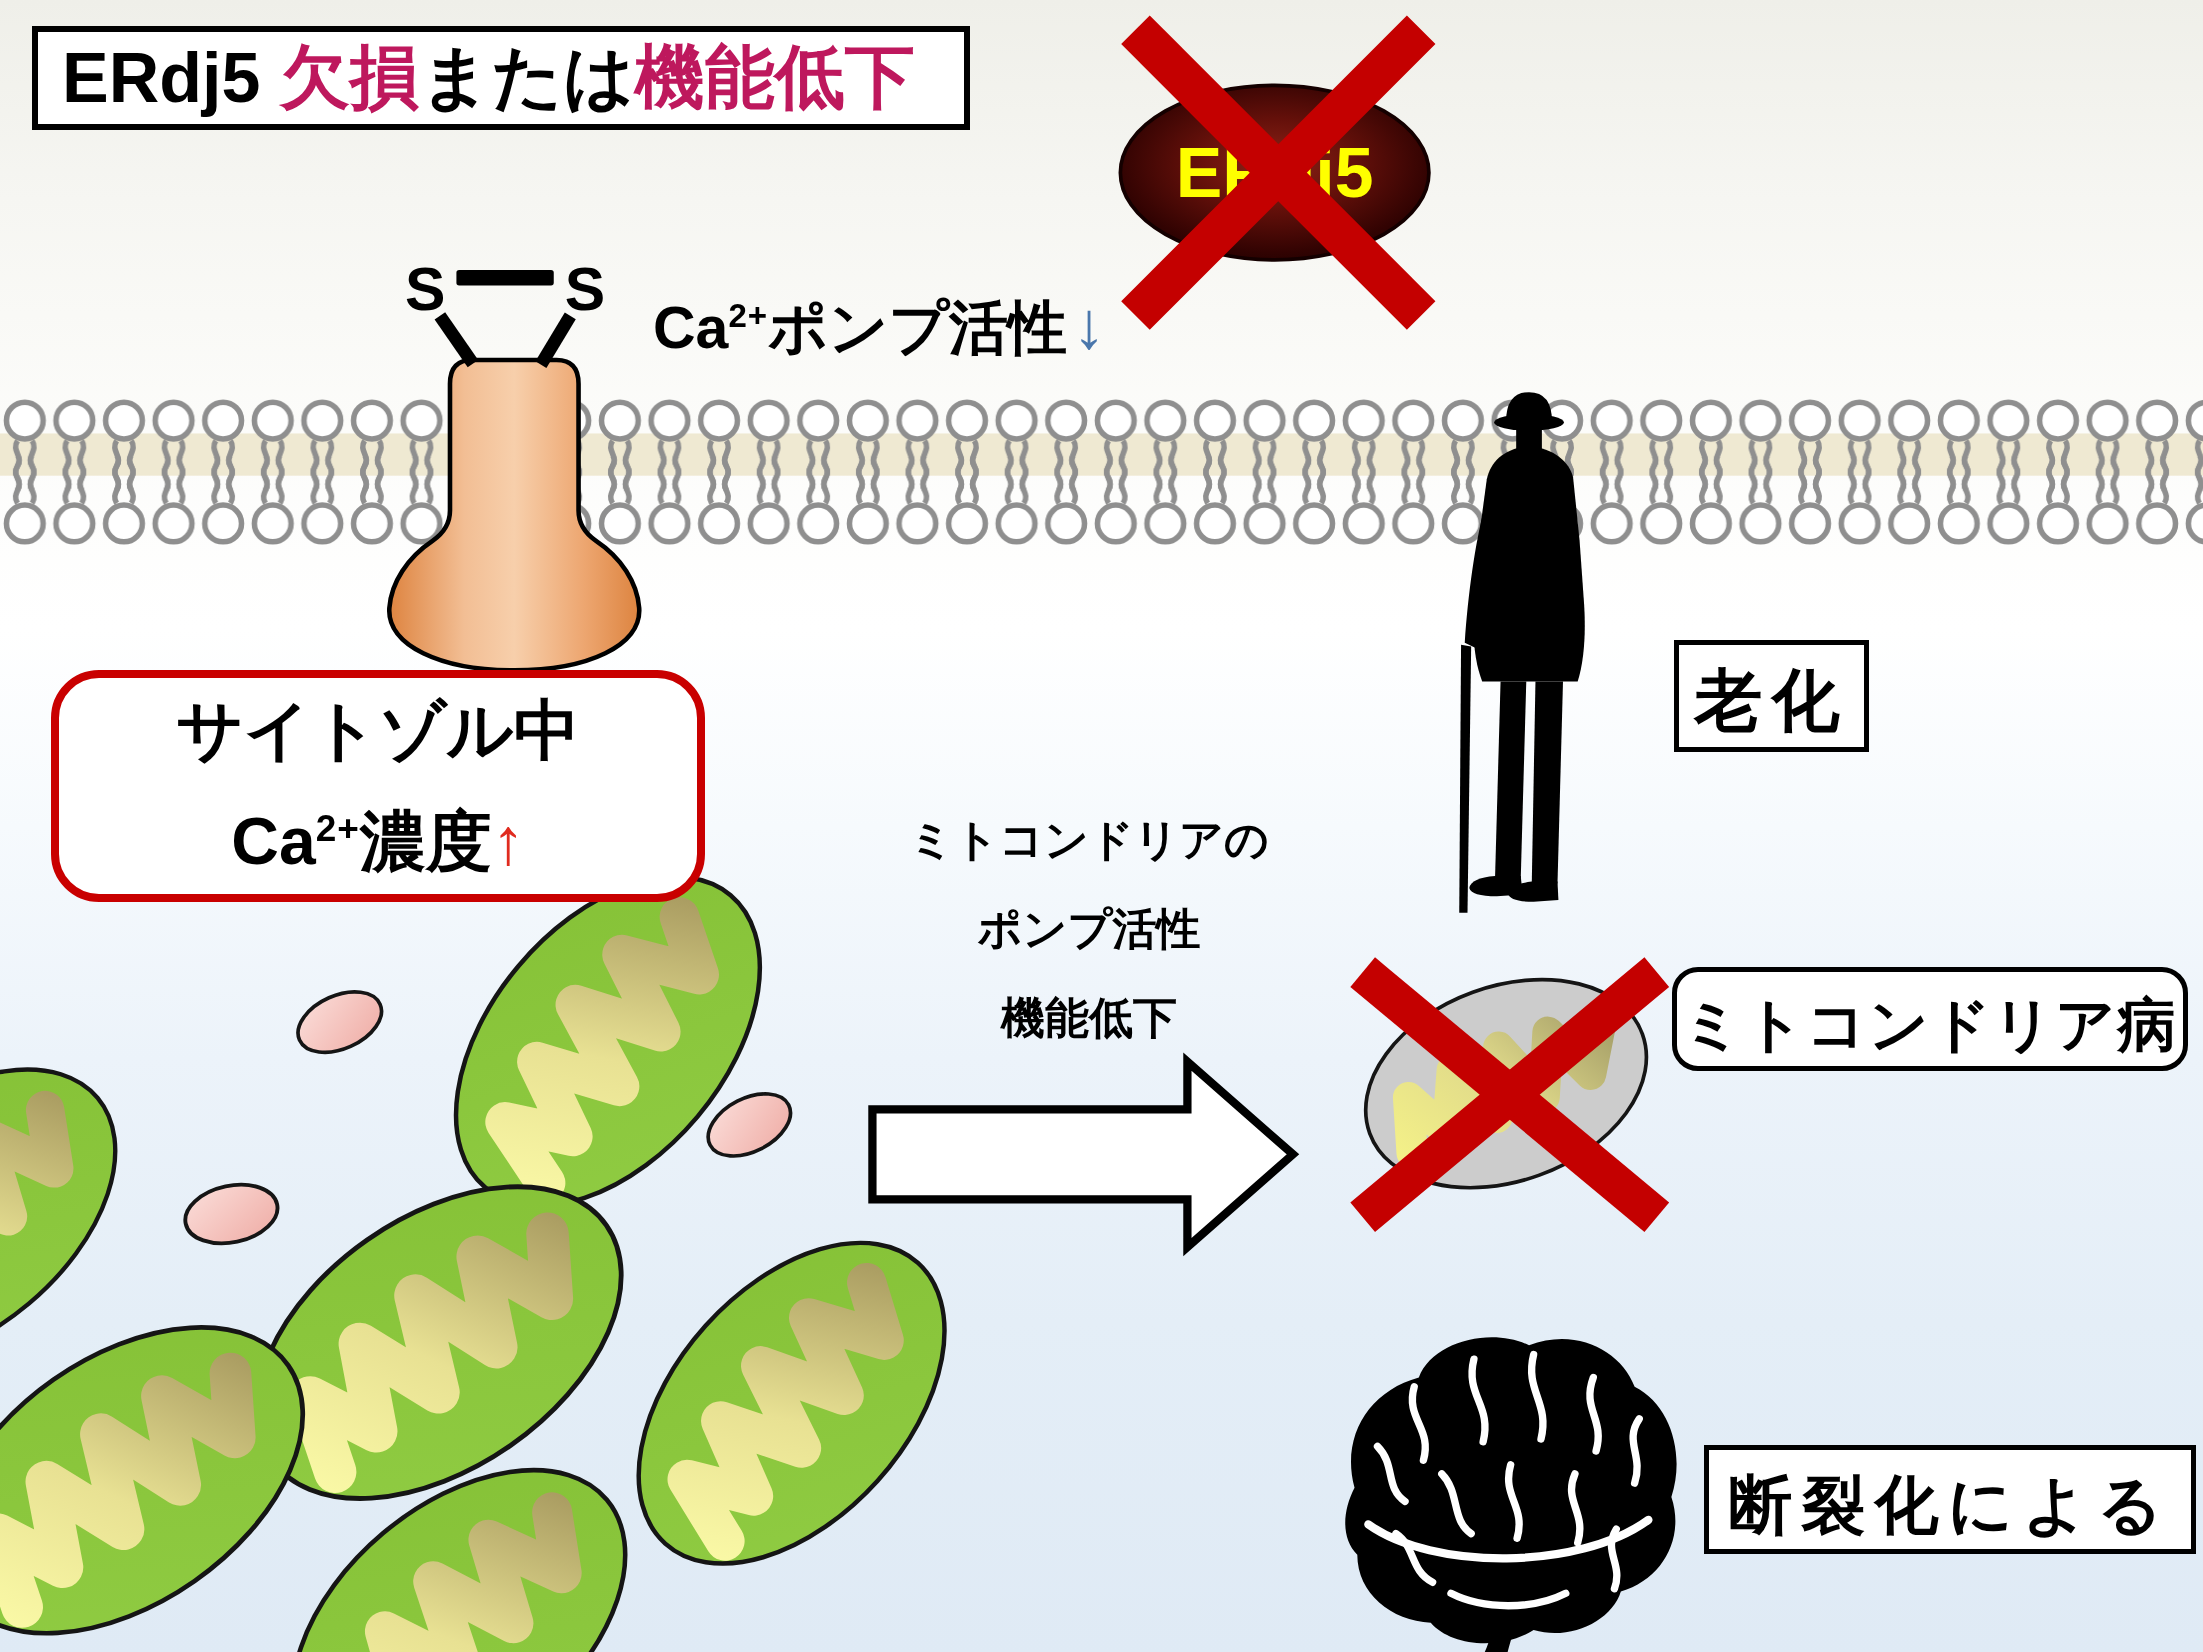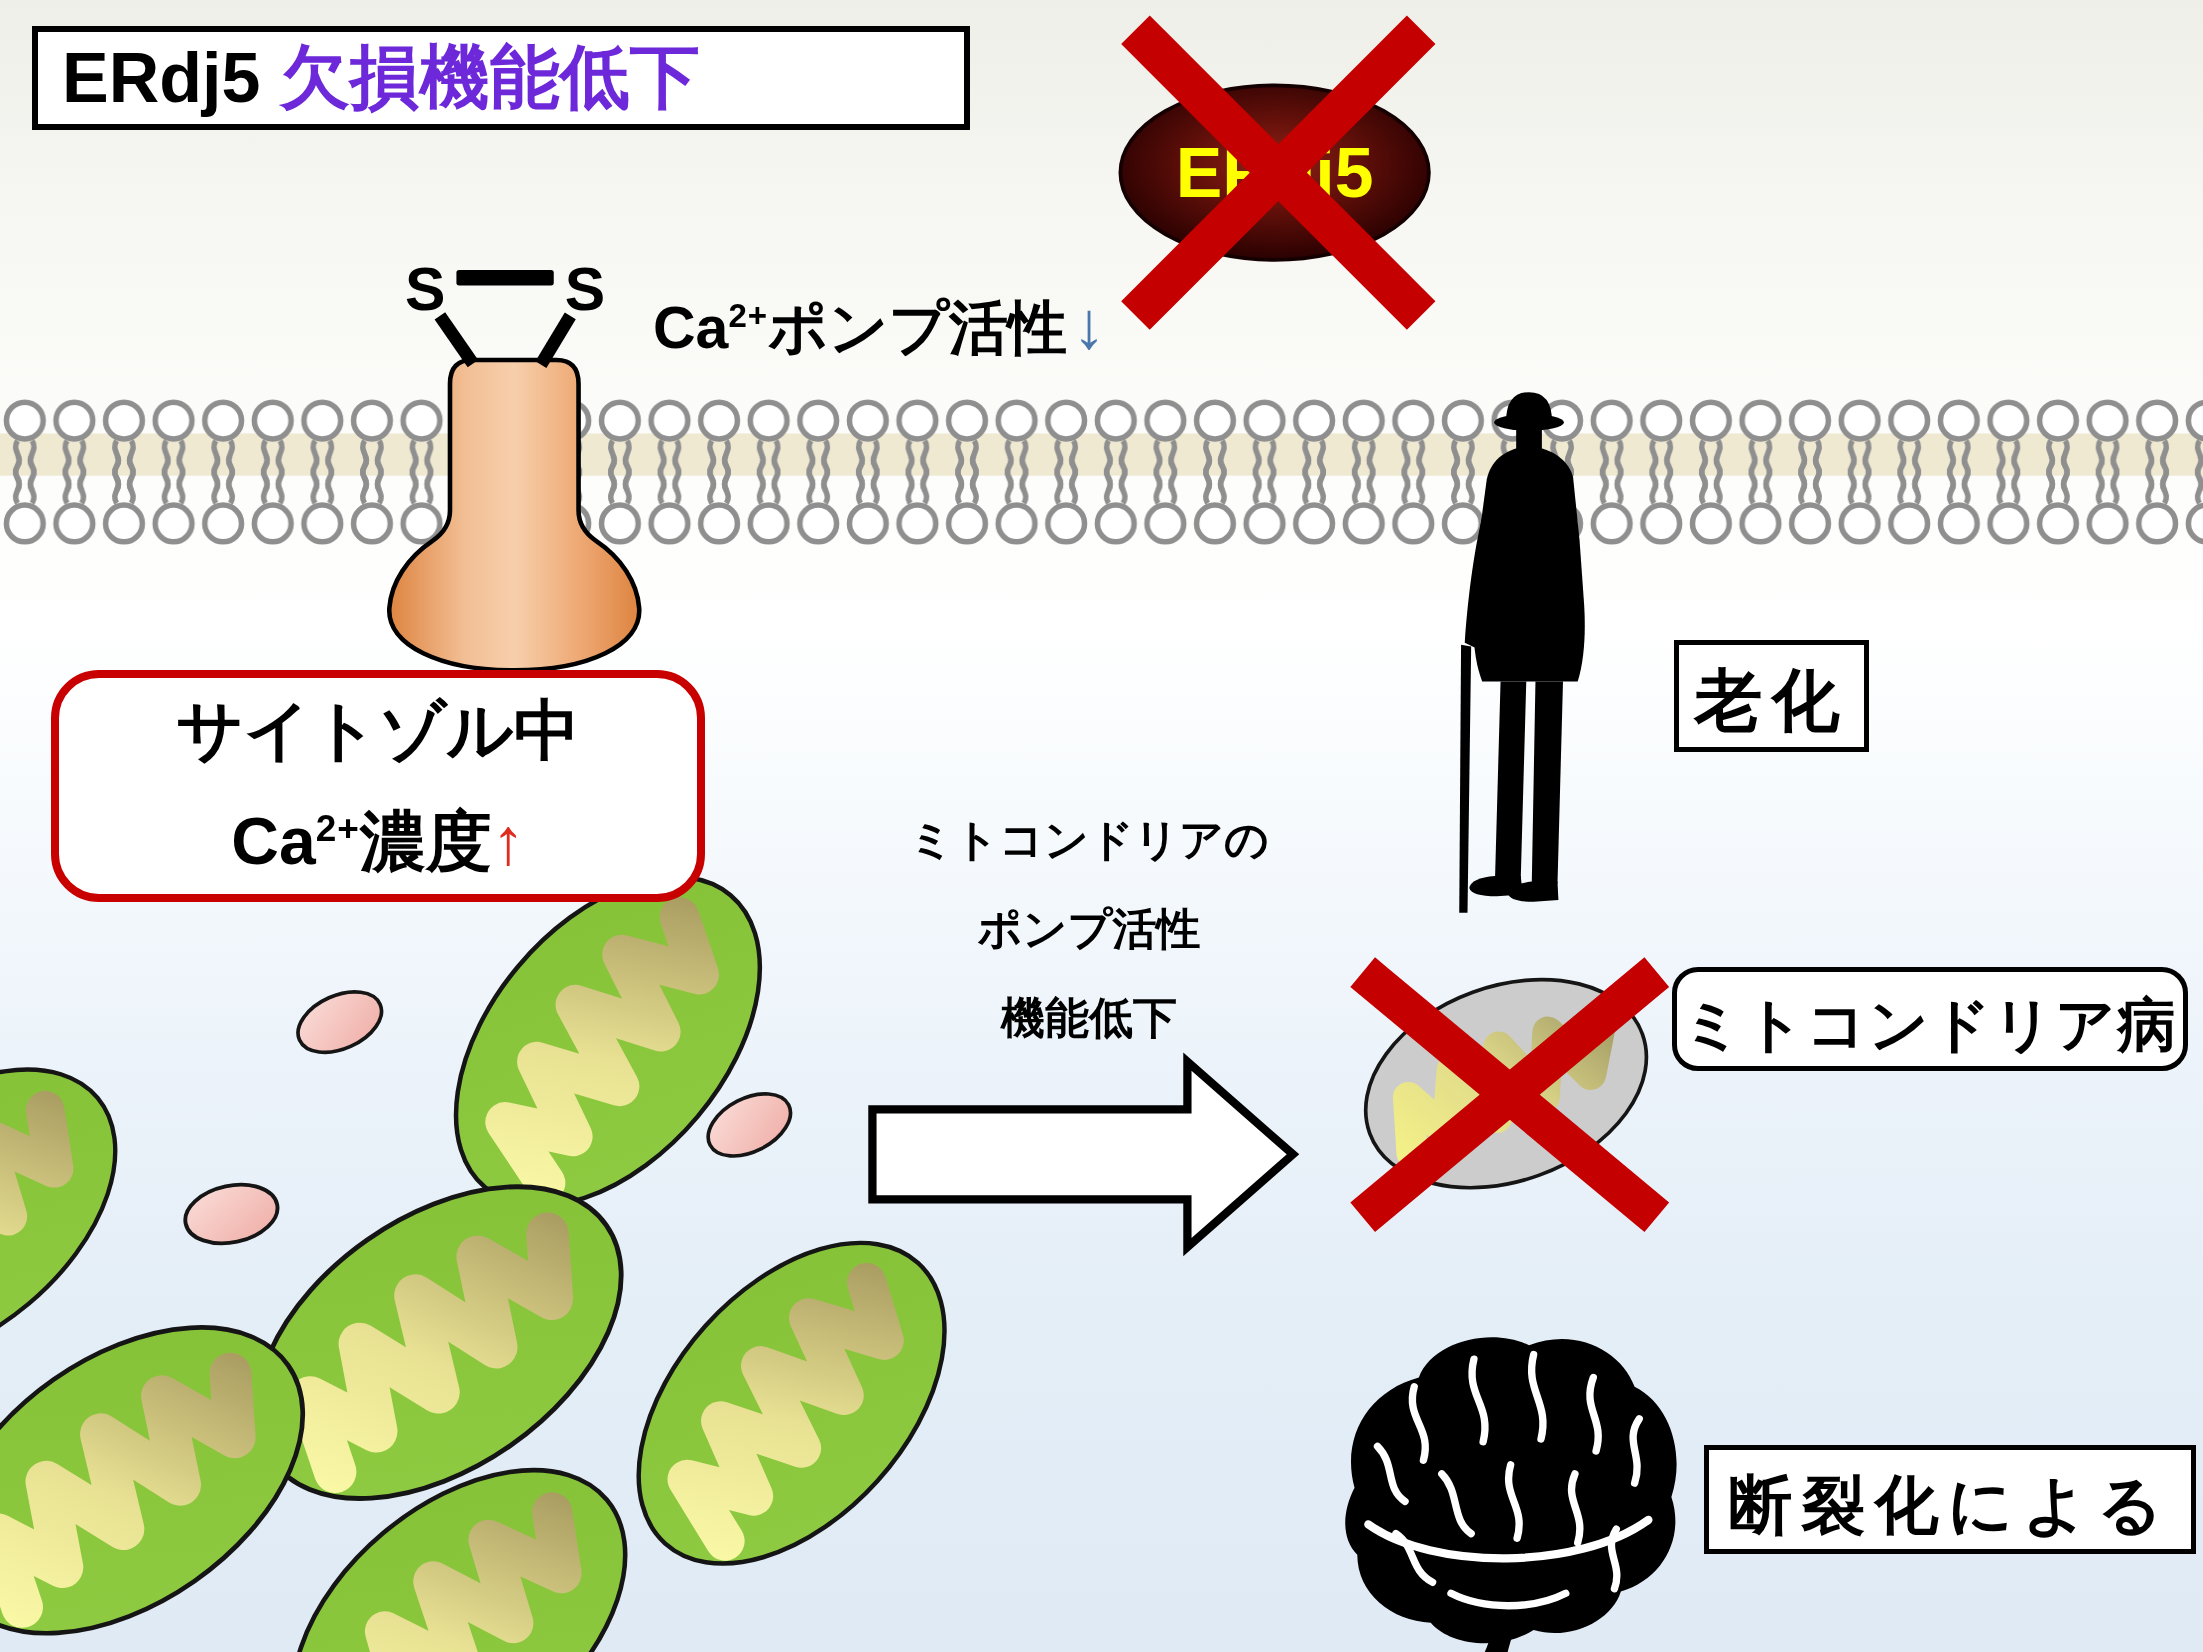--- a/index.html
+++ b/index.html
@@ -13,21 +13,21 @@
   #art{position:absolute;left:0;top:0;z-index:1;}
   .txt{position:absolute;z-index:2;color:#000;}
 
   
   .title-box{
     left:32px;top:26px;width:902px;height:92px;
     background:#fff;border:6.4px solid #000;
     display:flex;align-items:center;padding-left:24px;
     font-size:70px;font-weight:bold;white-space:pre;
   }
-  .red{color:#6d28d9;}
+  .red{color:#be185d;}
 
   
   .pump-label{
     left:621px;top:287px;font-size:59px;font-weight:bold;white-space:nowrap;margin-left:32px;
   }
   .pump-label sup,.cytosol-box sup{
     font-size:0.56em;vertical-align:super;font-weight:bold;letter-spacing:0.9px;
   }
   .arrow-down-blue{color:#4a77ac;font-size:1.12em;font-weight:bold;margin-left:5.5px;}
 
@@ -208,21 +208,21 @@
         <path d="M 285,170 C 272,200 298,212 288,245"></path>
         <path d="M 90,235 C 112,250 105,275 130,288"></path>
         <path d="M 330,230 C 315,255 338,268 328,295"></path>
         <path d="M 60,225 C 130,275 290,275 365,220" stroke-width="9"></path>
         <path d="M 150,300 C 185,318 240,318 275,300"></path>
       </g>
     </g>
   </svg>
 
   <div class="txt title-box">
-    <span>ERdj5 </span><span class="red">欠損</span><span class="red">機能低下</span>
+    <span>ERdj5 </span><span class="red">欠損</span><span>または</span><span class="red">機能低下</span>
   </div>
 
   <div class="txt pump-label">
     <span>Ca</span><sup>2+</sup><span>ポンプ活性</span><span class="arrow-down-blue">↓</span>
   </div>
 
   <div class="txt cytosol-box">
     <div>サイトゾル中</div>
     <div>
       <span>Ca</span><sup>2+</sup><span>濃度</span><span class="arrow-up-red">↑</span>

